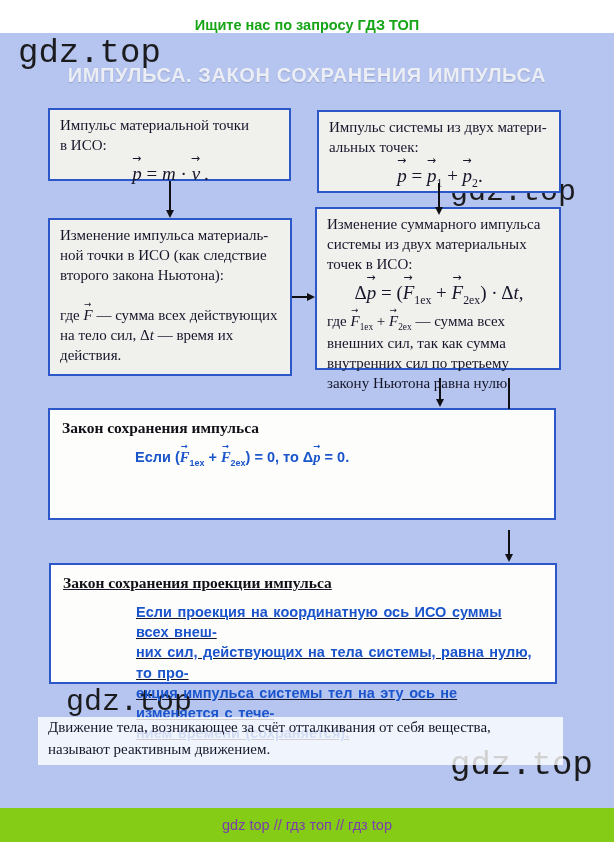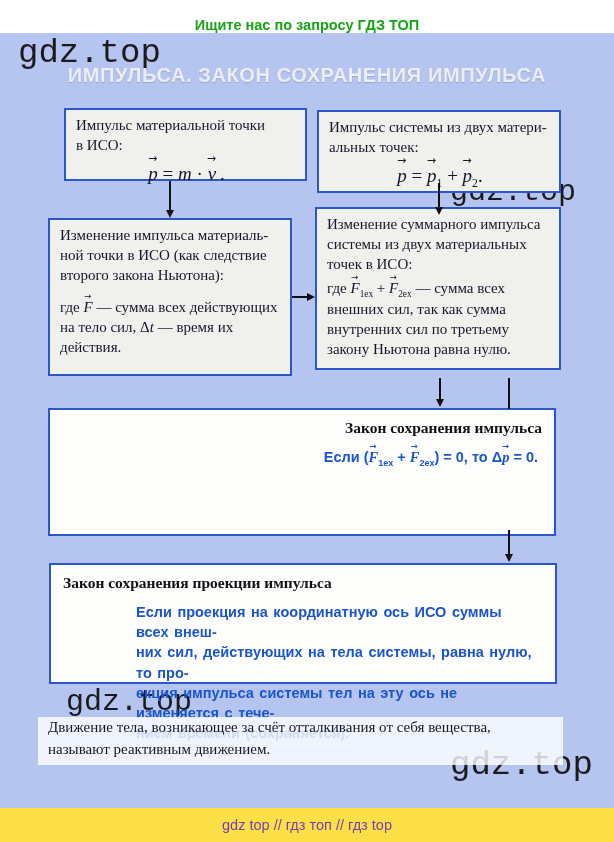--- a/index.html
+++ b/index.html
@@ -2,21 +2,21 @@
 <html><head>
 <meta charset="utf-8">
 <style>
   html,body{margin:0;padding:0;}
   .page{position:relative;width:614px;height:842px;background:#ffffff;overflow:hidden;
         font-family:"Liberation Serif",serif;}
   .band-top{position:absolute;left:0;top:0;width:614px;height:33px;background:#ffffff;
         display:flex;align-items:flex-end;justify-content:center;}
   .band-top span{color:#17a517;font-family:"Liberation Sans",sans-serif;font-size:14.5px;font-weight:bold;}
   .canvas{position:absolute;left:0;top:33px;width:614px;height:775px;background:#b6c5ef;}
-  .band-bottom{position:absolute;left:0;top:808px;width:614px;height:34px;background:#fde047;
+  .band-bottom{position:absolute;left:0;top:808px;width:614px;height:34px;background:#84cc16;
         display:flex;align-items:center;justify-content:center;}
   .band-bottom span{color:#7b3dac;font-family:"Liberation Sans",sans-serif;font-size:14.5px;}
   .title{position:absolute;left:0;top:64px;width:614px;text-align:center;
         font-family:"Liberation Sans",sans-serif;font-weight:bold;font-size:20px;
         letter-spacing:0.6px;color:#eceef5;text-shadow:0 1px 1px rgba(90,100,140,0.35);}
   .wm{position:absolute;color:#1b1b1d;font-family:Liberation Mono, monospace;line-height:1;}
   .wm1{left:18px;top:36px;font-size:34px;}
   .wm2{left:450px;top:177px;font-size:30px;}
   .wm3{left:66px;top:687px;font-size:30px;}
   .wm4{left:450px;top:748px;font-size:34px;}
@@ -58,52 +58,53 @@
 
   <div class="canvas"></div>
 
   <div class="wm wm1">gdz.top</div>
   <div class="wm wm2">gdz.top</div>
   <div class="wm wm3">gdz.top</div>
   <div class="wm wm4">gdz.top</div>
 
   <div class="title">ИМПУЛЬСА. ЗАКОН СОХРАНЕНИЯ ИМПУЛЬСА</div>
 
-  <div class="bx" style="left:64px;top:108px;width:243px;height:73px;">
+  <div class="bx" style="left:48px;top:108px;width:243px;height:73px;">
     <div class="pre">Импульс  материальной  точки
 в ИСО:</div>
     <div class="formula"><span class="vec">p</span> = <i>m</i> · <span class="vec">v</span> .</div>
   </div>
 
   <div class="bx" style="left:317px;top:110px;width:244px;height:83px;">
     <div class="pre">Импульс системы из двух матери-
 альных точек:</div>
     <div class="formula"><span class="vec">p</span> = <span class="vec">p</span><sub>1</sub> + <span class="vec">p</span><sub>2</sub>.</div>
   </div>
 
   <div class="bx" style="left:48px;top:218px;width:244px;height:158px;">
     <div class="pre">Изменение импульса материаль-
 ной точки в ИСО (как следствие
 второго закона Ньютона):</div>
-    <div style="margin-top:12px;">где <span class="vec">F</span> — сумма всех действующих<br>на тело сил, Δ<i>t</i> — время их<br>действия.</div>
+    <div style="margin-top:20px;">где <span class="vec">F</span> — сумма всех действующих<br>на тело сил, Δ<i>t</i> — время их<br>действия.</div>
   </div>
 
   <div class="bx" style="left:315px;top:207px;width:246px;height:163px;">
     <div class="pre">Изменение суммарного импульса
 системы из двух материальных
 точек в ИСО:</div>
+    <div class="formula">Δ<span class="vec">p</span> = (<span class="vec">F</span><sub>1ex</sub> + <span class="vec">F</span><sub>2ex</sub>) · Δ<i>t</i>,</div>
     <div style="margin-top:4px;">где <span class="vec">F</span><sub>1ex</sub> + <span class="vec">F</span><sub>2ex</sub> — сумма всех<br>внешних сил, так как сумма<br>внутренних сил по третьему<br>закону Ньютона равна нулю.</div>
   </div>
 
-  <div class="bx bigbox" style="left:48px;top:408px;width:508px;height:128px;text-align:right;">
+  <div class="bx bigbox" style="left:48px;top:408px;width:508px;height:112px;">
     <div class="heading">Закон сохранения импульса</div>
     <div class="blueformula">Если (<span class="vec">F</span><sub>1ex</sub> + <span class="vec">F</span><sub>2ex</sub>) = 0, то Δ<span class="vec">p</span> = 0.</div>
   </div>
 
-  <div class="bx bigbox" style="left:49px;top:563px;width:508px;height:121px;">
+  <div class="bx bigbox" style="left:49px;top:563px;width:508px;height:121px;text-decoration:underline;">
     <div class="heading">Закон сохранения проекции импульса</div>
     <div class="bluebody pre">Если проекция на координатную ось ИСО суммы всех внеш-
 них сил, действующих на тела системы, равна нулю, то про-
 екция импульса системы тел на эту ось не изменяется с тече-
 нием времени (сохраняется).</div>
   </div>
 
   <div class="strip pre">Движение тела, возникающее за счёт отталкивания от себя вещества,
 называют реактивным движением.</div>
 

